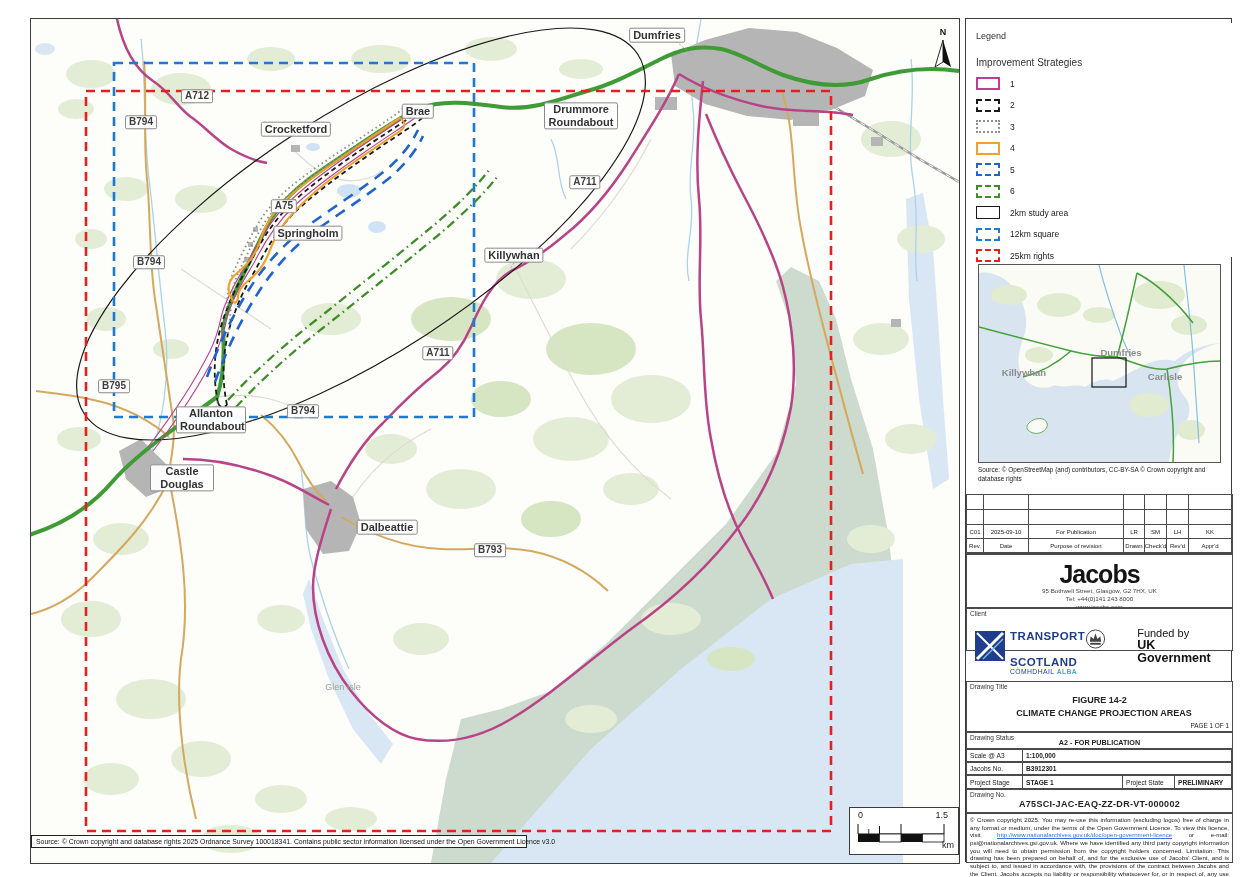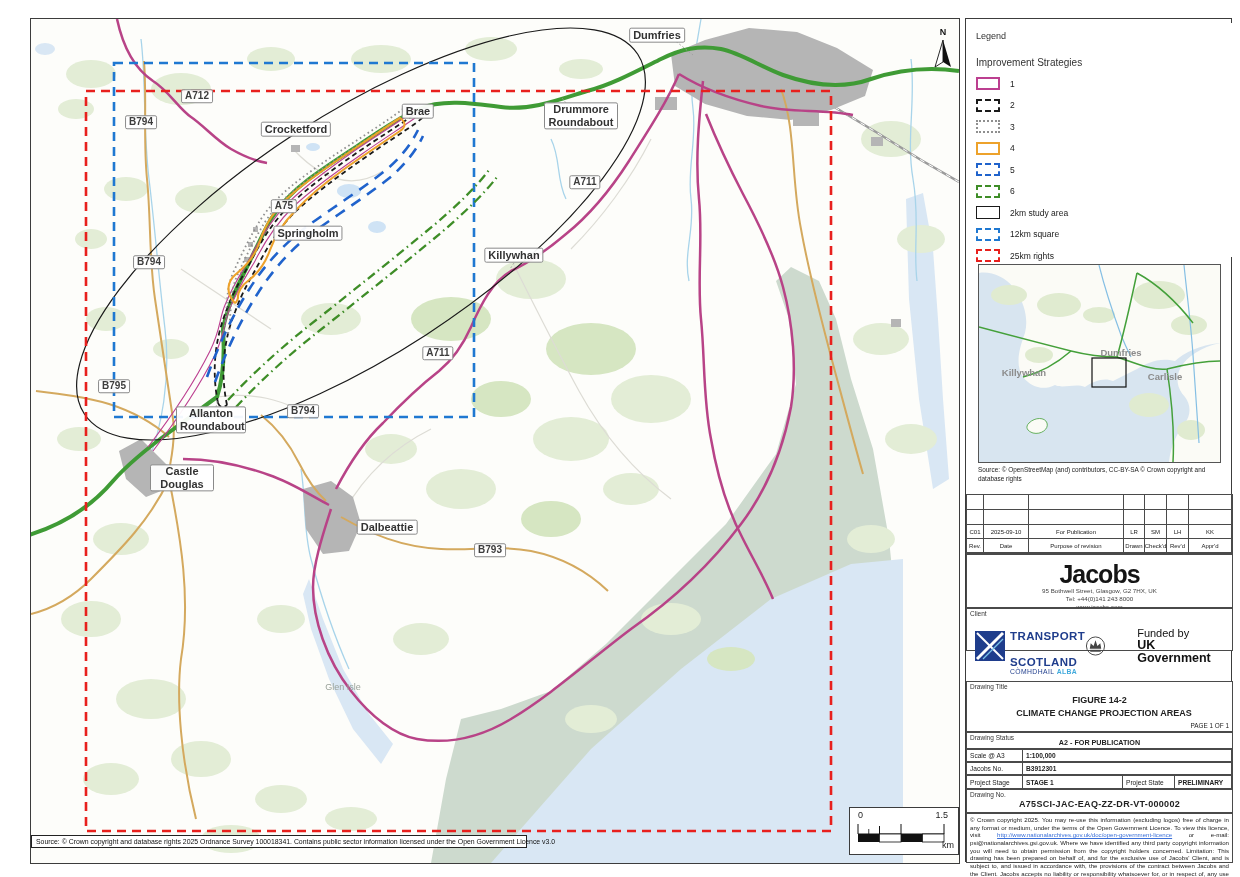--- a/index.html
+++ b/index.html
@@ -62,21 +62,21 @@
   .jacobs-word{font-size:25px;font-weight:bold;letter-spacing:-1px;color:#141414;line-height:1.0;margin-top:7px;}
   .jacobs-addr{font-size:6.2px;color:#444;line-height:1.3;}
   
   .client{top:589px;height:43px;}
   .client-row{position:absolute;left:8px;right:4px;top:8px;display:flex;align-items:center;justify-content:space-between;}
   .ts{display:flex;align-items:center;}
   .ts-text{margin-left:5px;line-height:1.0;}
   .ts-l1,.ts-l2{font-size:11.5px;font-weight:bold;color:#1f3d8c;letter-spacing:.4px;margin-top:14px;}
   .ts-l3{font-size:6.8px;color:#1f3d8c;letter-spacing:.4px;margin-top:1px;}
   .ts-alba{color:#3fa9dc;font-weight:bold;}
-  .ukgov{display:flex;align-items:center;gap:26px;}
+  .ukgov{display:flex;gap:26px;}
   .uk-text{margin-left:5px;line-height:1.1;}
   .uk-l1{font-size:11px;color:#111;}
   .uk-l2{font-size:12.5px;font-weight:bold;color:#111;}
   
   .project{top:632px;height:30px;}
   .proj-val{position:absolute;left:0;right:0;top:10px;text-align:center;font-size:8.6px;font-weight:bold;color:#222;}
   .dtitle{top:662px;height:51px;}
   .fig-line{position:absolute;left:0;right:0;top:13px;text-align:center;font-size:9px;font-weight:bold;}
   .title-line{position:absolute;left:0;right:0;top:26px;text-align:center;font-size:9px;font-weight:bold;margin-left:9px;}
   .page-line{position:absolute;right:3px;bottom:2px;font-size:6.4px;}

